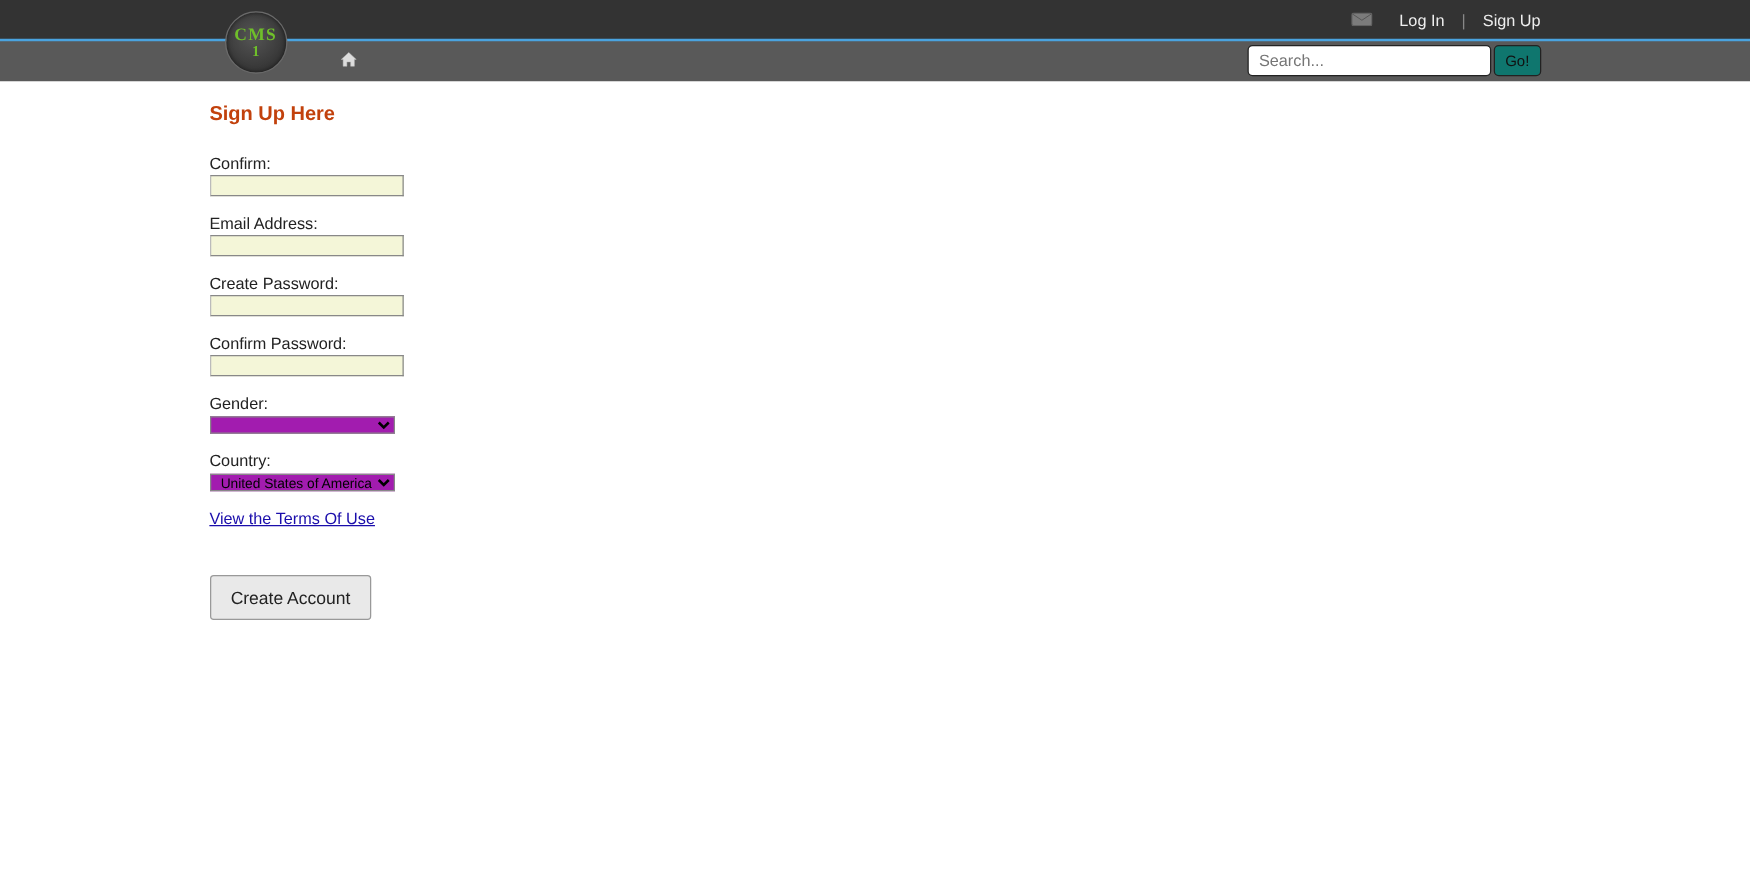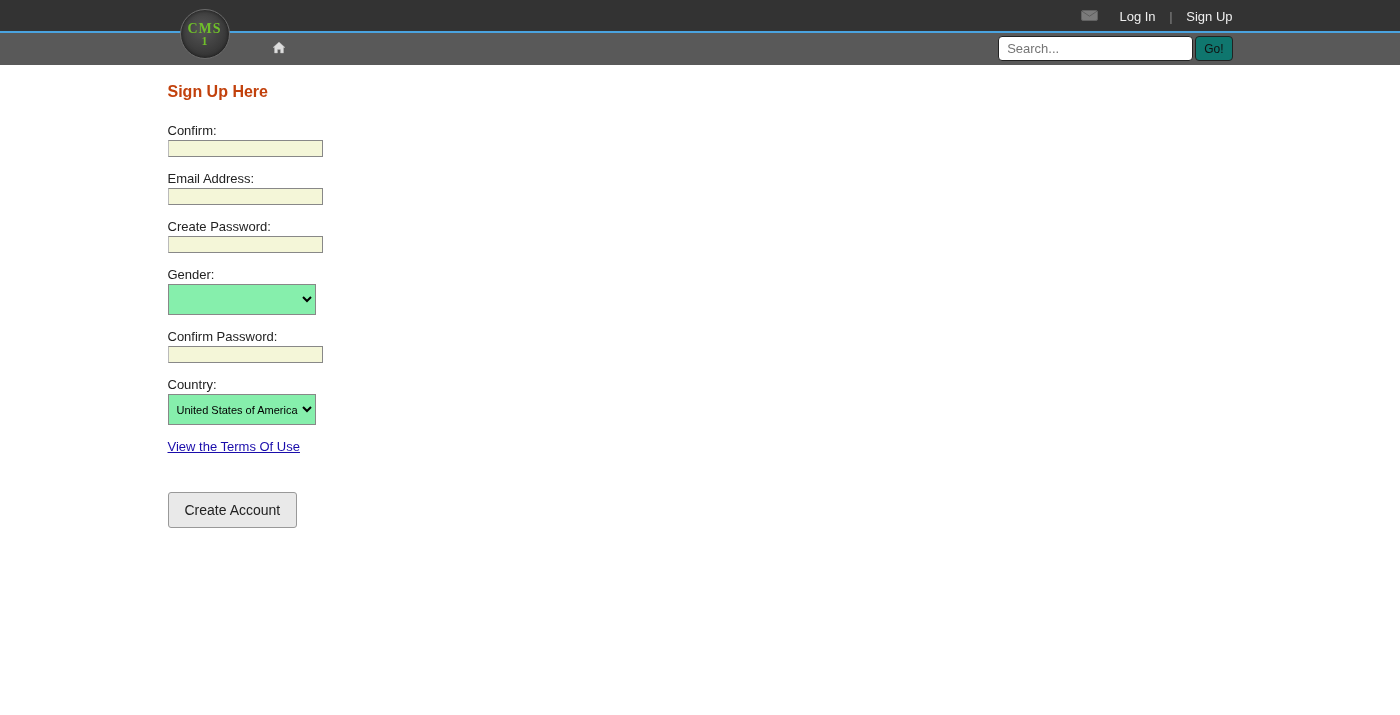--- a/index.html
+++ b/index.html
@@ -145,23 +145,23 @@
     border-top: 1px solid #888;
     border-left: 1px solid #bbb;
     border-right: 1px solid #888;
     border-bottom: 1px solid #888;
     background: #f4f6d8;
     font-size: 12px;
     padding: 0 2px;
   }
   .select-input {
     width: 148px;
-    height: 31px;
+    height: 14px;
     border: 1px solid #888;
-    background: #86efac;
+    background: #a21caf;
     font-size: 11px;
     font-family: inherit;
     padding-left: 4px;
   }
   .tos-link {
     color: #1a0dab;
     text-decoration: underline;
     font-size: 13px;
   }
   .create-btn {
@@ -224,32 +224,32 @@
     <label class="form-label">Email Address:</label>
     <input type="text" class="text-input" value="" style="">
   </div>
 
   <div class="form-row">
     <label class="form-label">Create Password:</label>
     <input type="password" class="text-input" value="" style="">
   </div>
 
   <div class="form-row">
+    <label class="form-label">Confirm Password:</label>
+    <input type="password" class="text-input" value="" style="">
+  </div>
+
+  <div class="form-row">
     <label class="form-label">Gender:</label>
     <select class="select-input">
       <option></option>
     </select>
   </div>
 
   <div class="form-row">
-    <label class="form-label">Confirm Password:</label>
-    <input type="password" class="text-input" value="" style="">
-  </div>
-
-  <div class="form-row">
     <label class="form-label">Country:</label>
     <select class="select-input">
       <option>United States of America</option>
     </select>
   </div>
 
   <div class="form-row">
     <a href="#" class="tos-link">View the Terms Of Use</a>
   </div>
 

